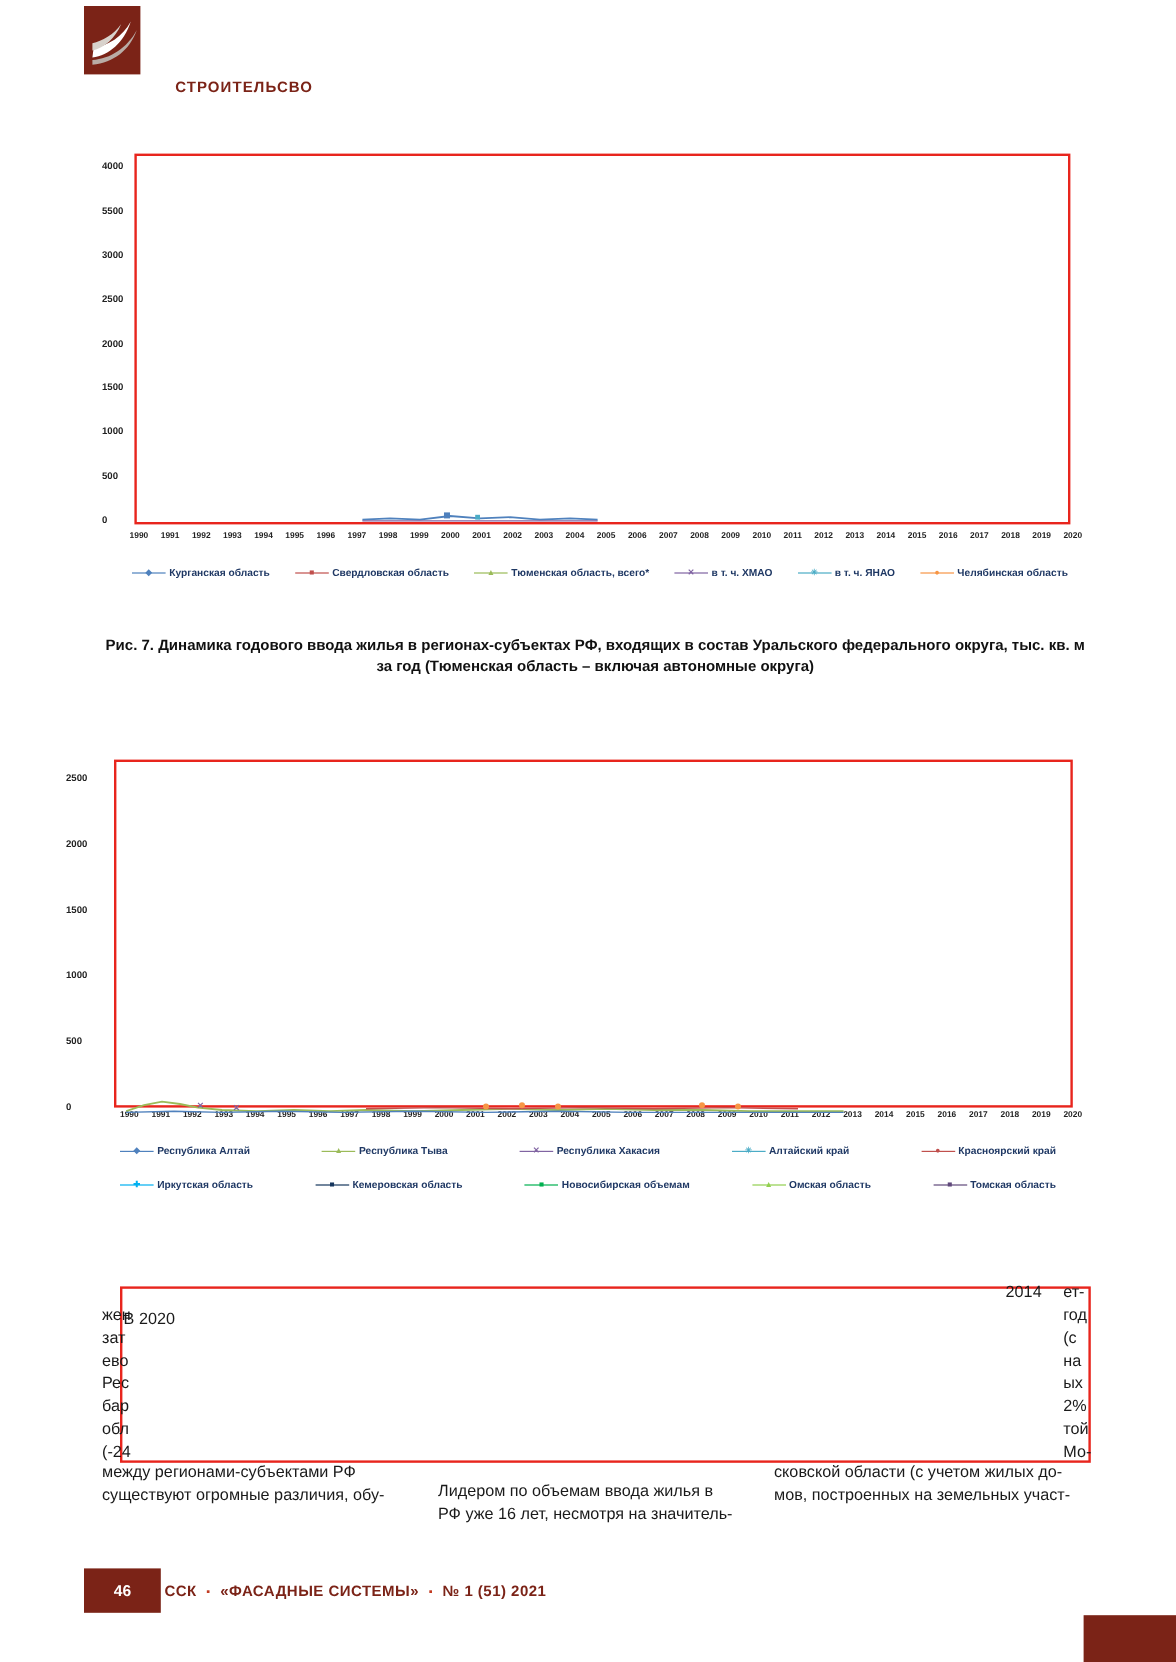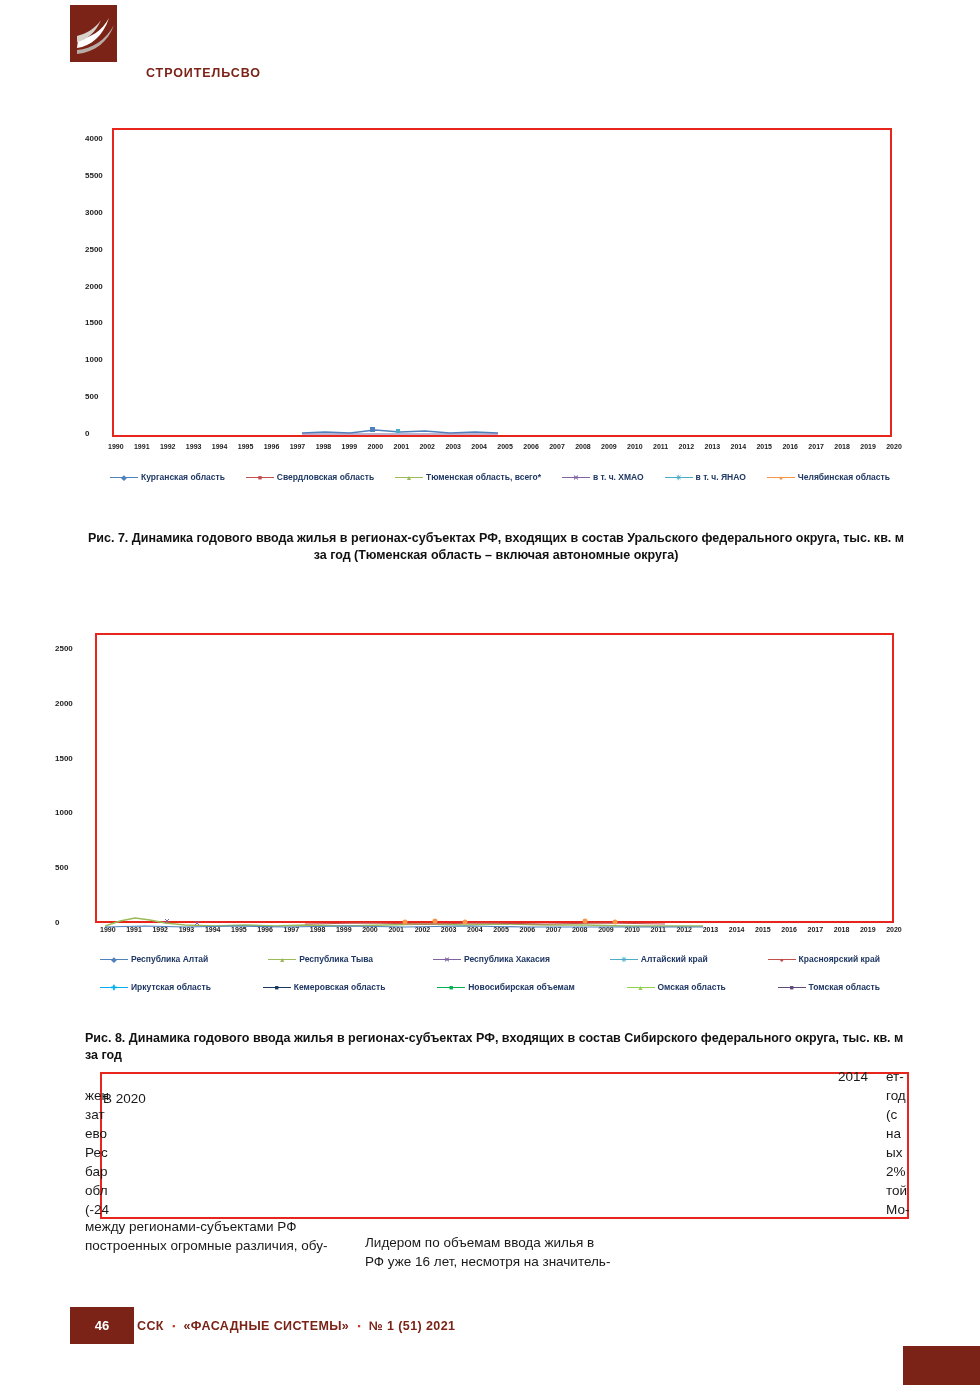--- a/index.html
+++ b/index.html
@@ -248,21 +248,20 @@
           <span class="lmark" style="color: rgb(146, 208, 80);">▲</span>
           <span>Омская область</span>
         </span>
 
         <span class="legend-item">
           <span class="lmark" style="color: rgb(96, 73, 123);">■</span>
           <span>Томская область</span>
         </span>
       </div>
   </div>
-  <div class="abs caption" style="left:85px;top:1030px;">Рис. 8. Динамика годового ввода жилья в регионах-субъектах РФ, входящих в состав Сибирского федерального округа, тыс. кв. м за год</div>
 
   <div class="abs mask" style="left:100px;top:1072px;width:805px;height:143px;"></div>
 
   <div class="abs frag" style="left:103px;top:1067px;margin-top:22px;">В 2020</div>
   <div class="abs frag" style="left:838px;top:1067px;">2014</div>
 
   <div class="abs frag" style="left:85px;top:1086px;">
 
   <div>жен</div>
       <div>зат</div>
@@ -280,26 +279,31 @@
       <div>на</div>
       <div>ых</div>
       <div>2%</div>
       <div>той</div>
       <div>Мо-</div>
     </div>
 
   <div class="abs bodytext col" style="left:85px;top:1217px;">
 
   <div>между регионами-субъектами РФ</div>
-      <div>построенных огромные различия, обу-</div>
+      <div>существуют огромные различия, обу-</div>
     </div>
   <div class="abs bodytext col" style="left:365px;top:1217px;margin-top:16px;">
 
   <div>Лидером по объемам ввода жилья в</div>
       <div>РФ уже 16 лет, несмотря на значитель-</div>
+    </div>
+  <div class="abs bodytext col" style="left:645px;top:1217px;">
+
+  <div>сковской области (с учетом жилых до-</div>
+      <div>мов, построенных на земельных участ-</div>
     </div>
 
   <div class="abs footer-num">46</div>
   <div class="abs footer-text">
 
   <span class="fseg">ССК</span>
       <span class="fseg">«ФАСАДНЫЕ СИСТЕМЫ»</span>
       <span class="fseg">№ 1 (51) 2021</span>
     </div>
   <div class="abs corner"></div>

